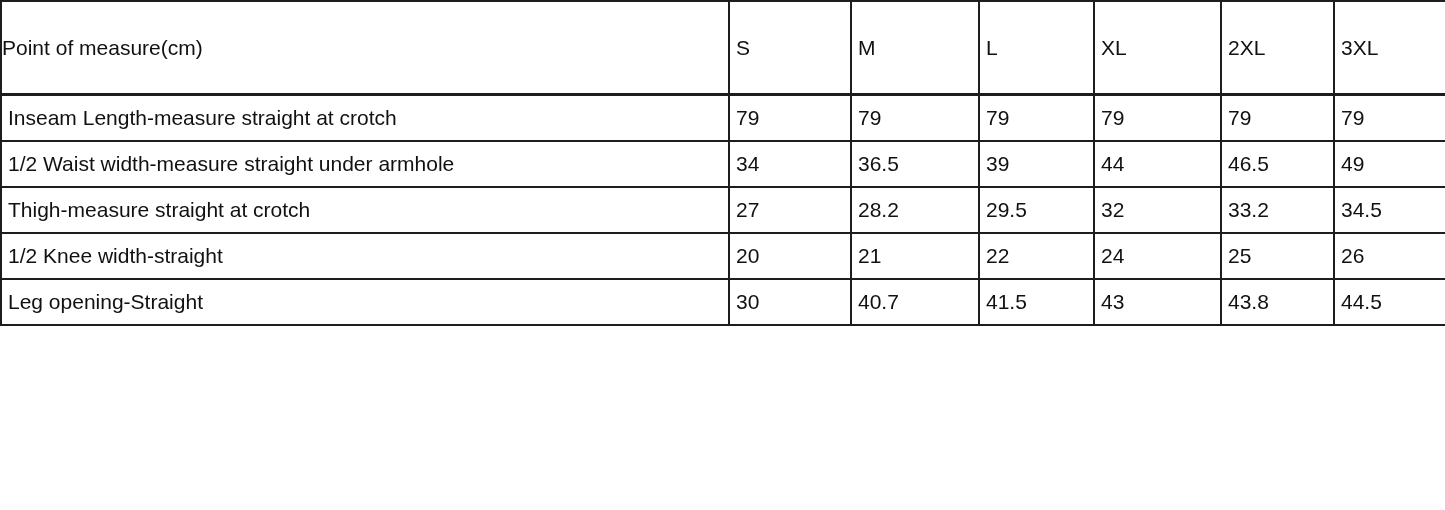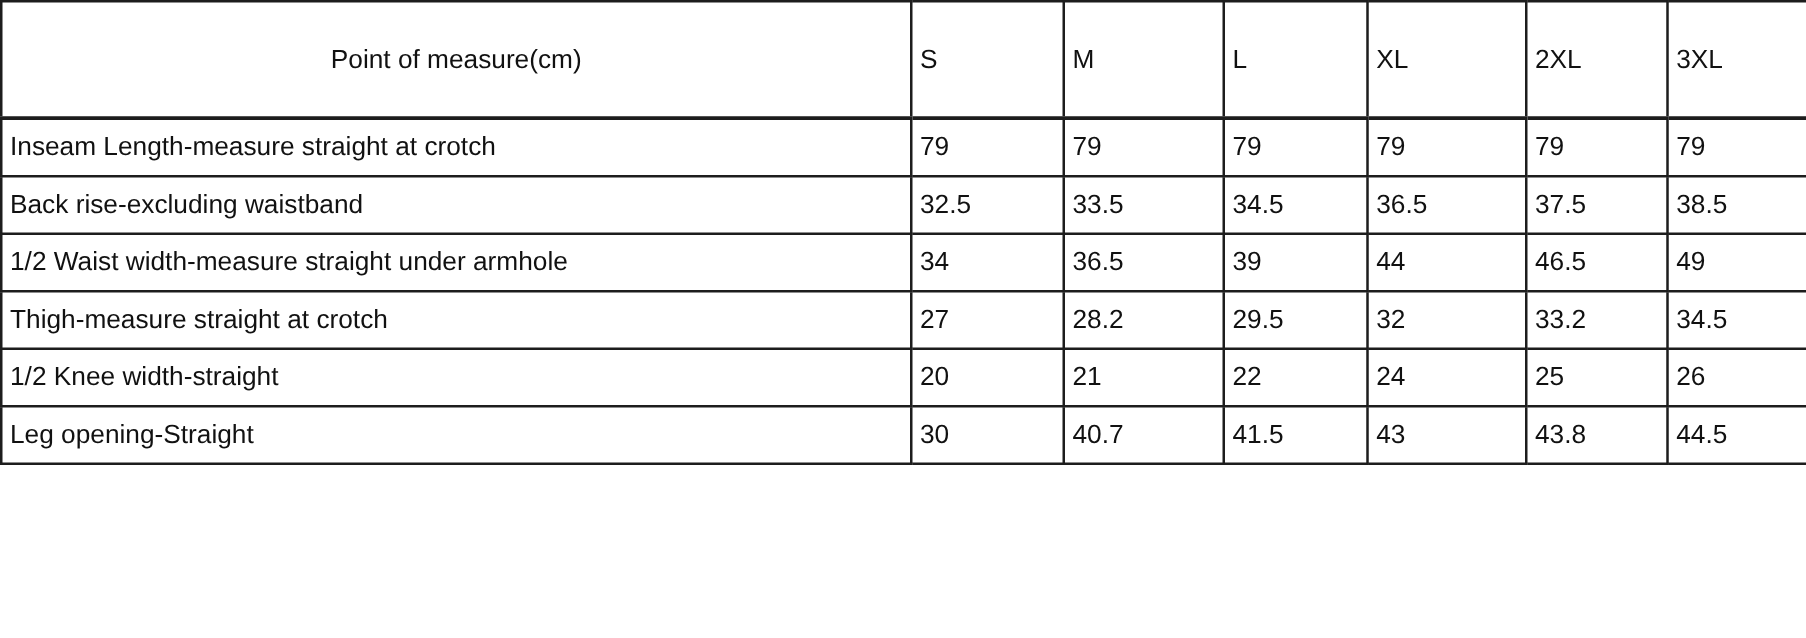--- a/index.html
+++ b/index.html
@@ -30,21 +30,21 @@
     padding: 0 2px 0 6px;
     white-space: nowrap;
     overflow: hidden;
     color: #111111;
   }
   table.size-chart thead th {
     height: 91px;
     border-bottom: 3px solid #1d1d1d;
   }
   table.size-chart thead th.label-head {
-    text-align: center;
+    text-align: left;
     padding: 0;
     margin-top: 36px;
   }
   table.size-chart tbody tr {
     height: 46px;
   }
 </style>
 </head>
 <body>
 
@@ -73,29 +73,20 @@
     <tr>
       <td>Inseam Length-measure straight at crotch</td>
       <td>79</td>
       <td>79</td>
       <td>79</td>
       <td>79</td>
       <td>79</td>
       <td>79</td>
     </tr>
     <tr>
-      <td>Back rise-excluding waistband</td>
-      <td>32.5</td>
-      <td>33.5</td>
-      <td>34.5</td>
-      <td>36.5</td>
-      <td>37.5</td>
-      <td>38.5</td>
-    </tr>
-    <tr>
       <td>1/2 Waist width-measure straight under armhole</td>
       <td>34</td>
       <td>36.5</td>
       <td>39</td>
       <td>44</td>
       <td>46.5</td>
       <td>49</td>
     </tr>
     <tr>
       <td>Thigh-measure straight at crotch</td>

